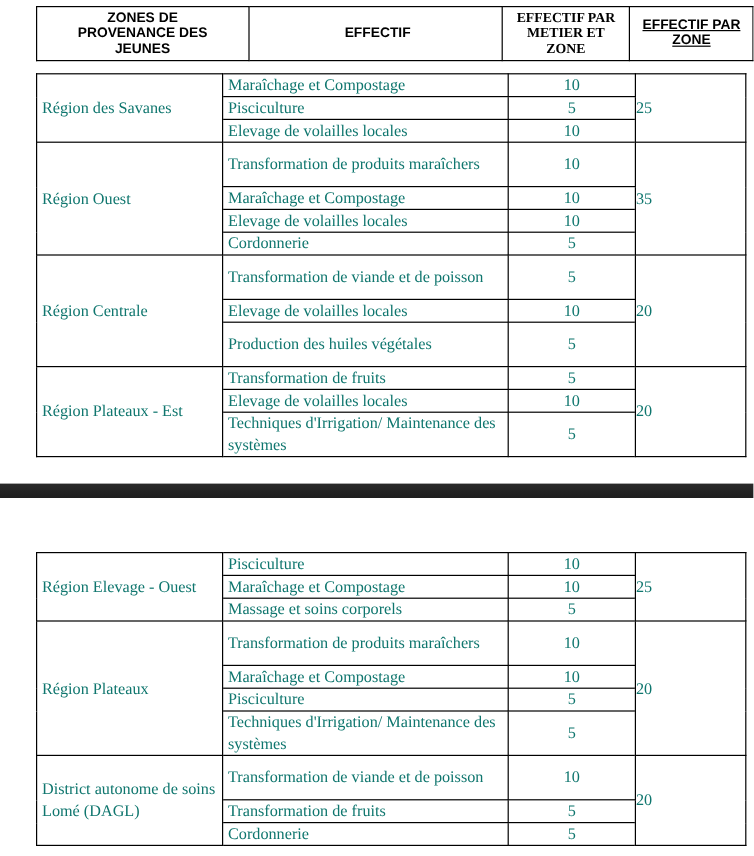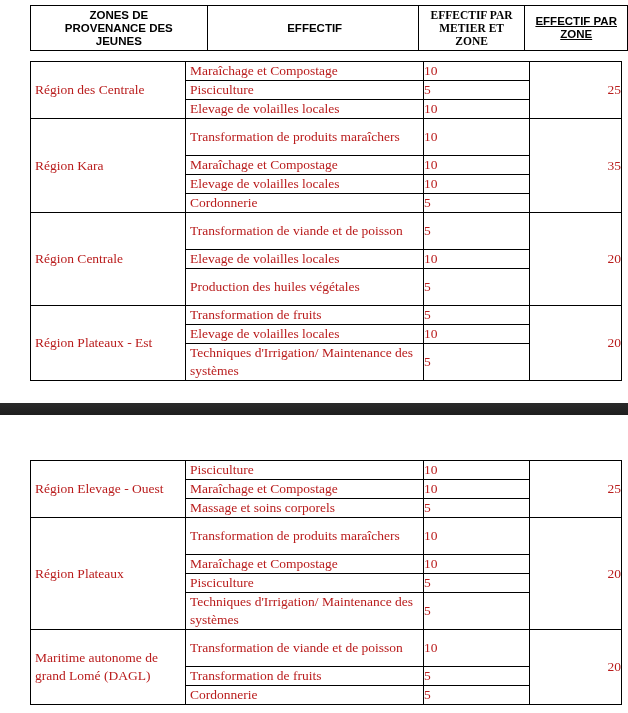--- a/index.html
+++ b/index.html
@@ -8,26 +8,26 @@
   .tbl td, .tbl th { border: 1px solid #000; padding: 0; }
   .hdr { top: 5px; }
   .hdr th {
     font-family: "Liberation Sans", sans-serif; font-weight: bold; font-size: 11.5px;
     line-height: 13px; text-align: center; vertical-align: middle; color: #000;
     height: 44px;
   }
   .body1 { top: 61px; }
   .body2 { top: 460px; }
   .tbl td {
-    font-family: "Liberation Serif", serif; font-size: 13.5px; color: #b91c1c; line-height: 18px;
+    font-family: "Liberation Serif", serif; font-size: 13.5px; color: #0f766e; line-height: 18px;
   }
   .c1 { width: 150px; padding-left: 4px !important; vertical-align: middle; }
   .c2 { width: 233px; padding-left: 4px !important; vertical-align: middle; }
-  .c3 { width: 105px; text-align: left; vertical-align: middle; }
-  .c4 { width: 91px; text-align: right; vertical-align: middle; }
+  .c3 { width: 105px; text-align: center; vertical-align: middle; }
+  .c4 { width: 91px; text-align: left; vertical-align: middle; }
   .r1 { height: 18px; }
   .r2 { height: 37px; }
   .divider {
     position: absolute; left: 0; top: 403px; width: 628px; height: 12px;
     background: linear-gradient(#2a2a2a, #1e1e1e);
   }
 </style>
 </head>
 <body>
 
@@ -38,35 +38,35 @@
     <th class="c2">EFFECTIF</th>
     <th class="c3" style="padding:0 4px;font-family:Liberation Serif, serif;">EFFECTIF PAR METIER ET ZONE</th>
     <th class="c4" style="padding:0 8px;text-decoration:underline;">EFFECTIF PAR ZONE</th>
   </tr>
 </tbody>
   </table>
 
 <table class="tbl body1">
   <tbody id="tb1">
       <tr class="r1">
-        <td class="c1" rowspan="3">Région des Centrale</td>
+        <td class="c1" rowspan="3">Région des Savanes</td>
         <td class="c2">Maraîchage et Compostage</td>
         <td class="c3">10</td>
         <td class="c4" rowspan="3">25</td>
       </tr>
       <tr class="r1">
         <td class="c2">Pisciculture</td>
         <td class="c3">5</td>
       </tr>
       <tr class="r1">
         <td class="c2">Elevage de volailles locales</td>
         <td class="c3">10</td>
       </tr>
       <tr class="r2">
-        <td class="c1" rowspan="4">Région Kara</td>
+        <td class="c1" rowspan="4">Région Ouest</td>
         <td class="c2">Transformation de produits maraîchers</td>
         <td class="c3">10</td>
         <td class="c4" rowspan="4">35</td>
       </tr>
       <tr class="r1">
         <td class="c2">Maraîchage et Compostage</td>
         <td class="c3">10</td>
       </tr>
       <tr class="r1">
         <td class="c2">Elevage de volailles locales</td>
@@ -137,21 +137,21 @@
       </tr>
       <tr class="r1">
         <td class="c2">Pisciculture</td>
         <td class="c3">5</td>
       </tr>
       <tr class="r2">
         <td class="c2">Techniques d'Irrigation/ Maintenance des systèmes</td>
         <td class="c3">5</td>
       </tr>
       <tr class="r2">
-        <td class="c1" rowspan="3">Maritime autonome de grand Lomé (DAGL)</td>
+        <td class="c1" rowspan="3">District autonome de soins Lomé (DAGL)</td>
         <td class="c2">Transformation de viande et de poisson</td>
         <td class="c3">10</td>
         <td class="c4" rowspan="3">20</td>
       </tr>
       <tr class="r1">
         <td class="c2">Transformation de fruits</td>
         <td class="c3">5</td>
       </tr>
       <tr class="r1">
         <td class="c2">Cordonnerie</td>

